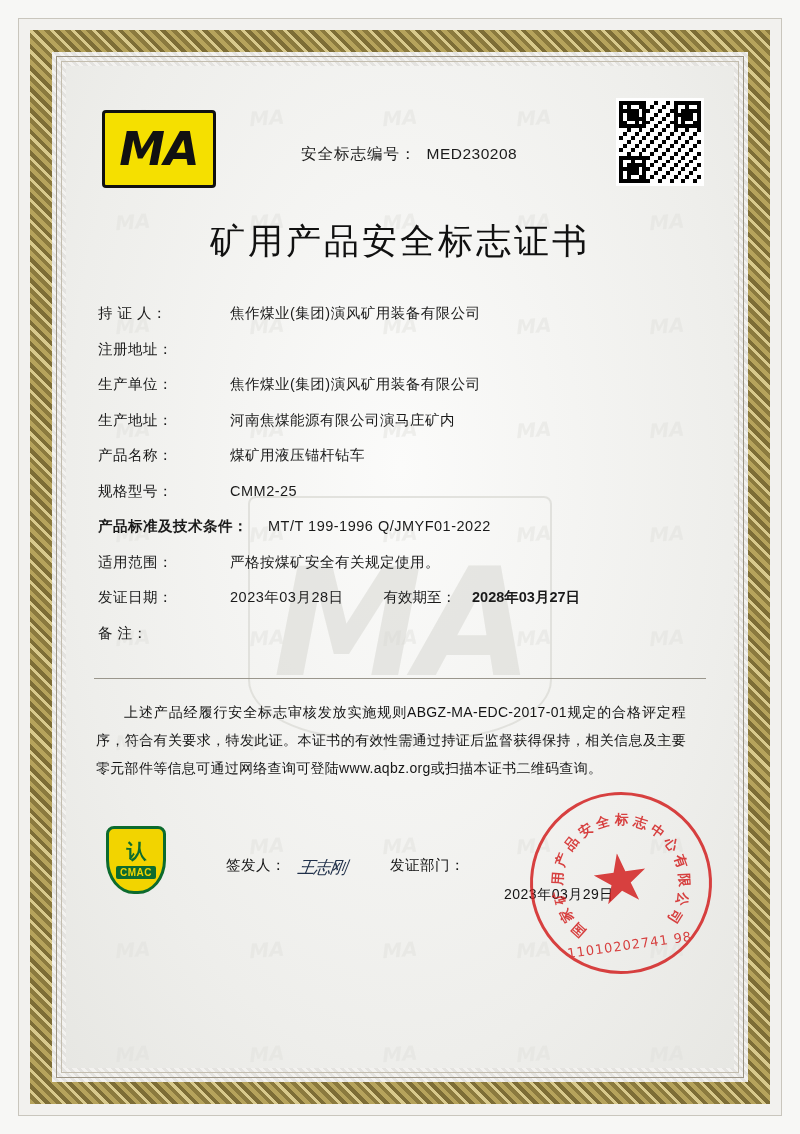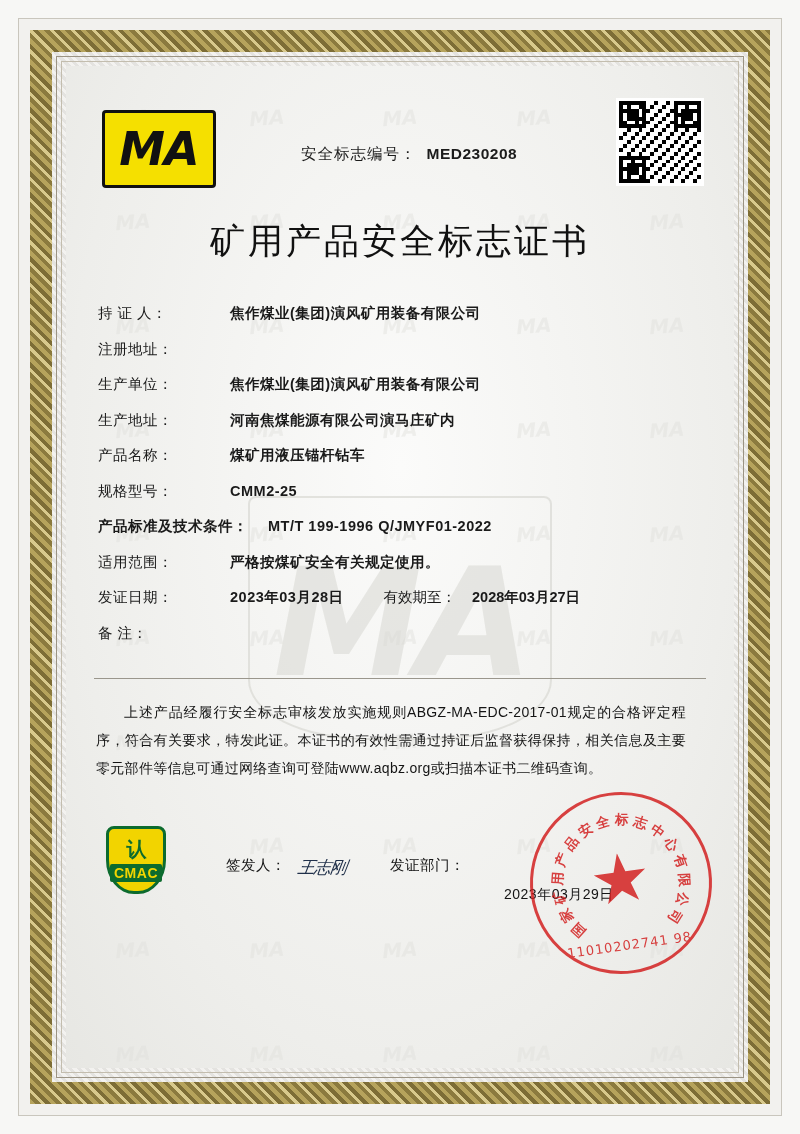--- a/index.html
+++ b/index.html
@@ -220,21 +220,21 @@
     color: #1a1a1a;
   }
   .lbl {
     width: 132px;
     flex: 0 0 132px;
     color: #1a1a1a;
     letter-spacing: 0.5px;
   }
   .lbl.wide { width: 160px; flex-basis: 160px; font-weight: bold; }
   .val {
-    font-weight: 700;
+    font-weight: 400;
     letter-spacing: 0.5px;
   }
   .row.dual .val2-label {
     margin-left: 40px;
     font-weight: 400;
   }
   .row.dual .val2 {
     margin-left: 16px;
     font-weight: 700;
   }
@@ -284,21 +284,21 @@
     color: #0c6b2e;
   }
   .cmac .mark {
     font-size: 20px;
     font-weight: 800;
     line-height: 1;
     letter-spacing: -1px;
   }
   .cmac .name {
     margin-top: 5px;
-    font-size: 14px;
+    font-size: 10px;
     font-weight: 800;
     background: #0c6b2e;
     color: #f2d400;
     padding: 1px 4px;
     border-radius: 2px;
     letter-spacing: 0.5px;
   }
 
   .sign-row {
     position: absolute;

